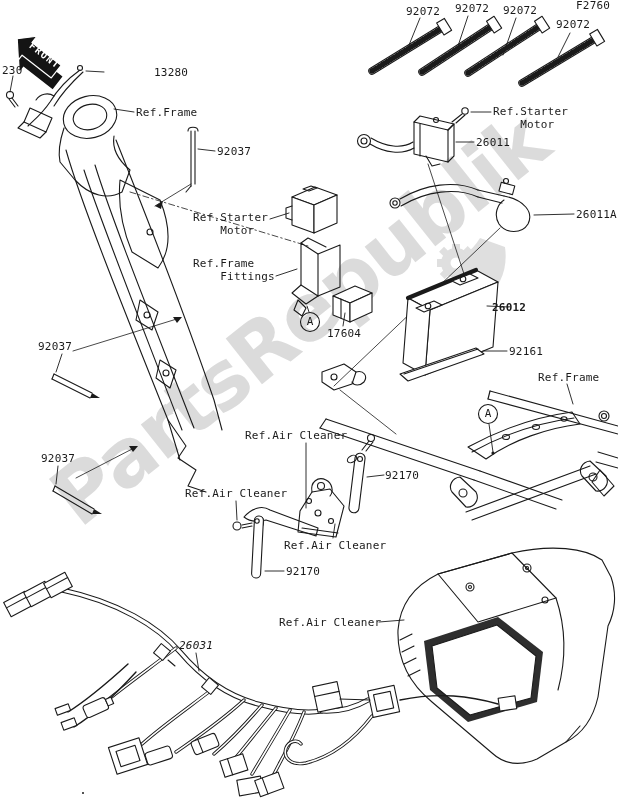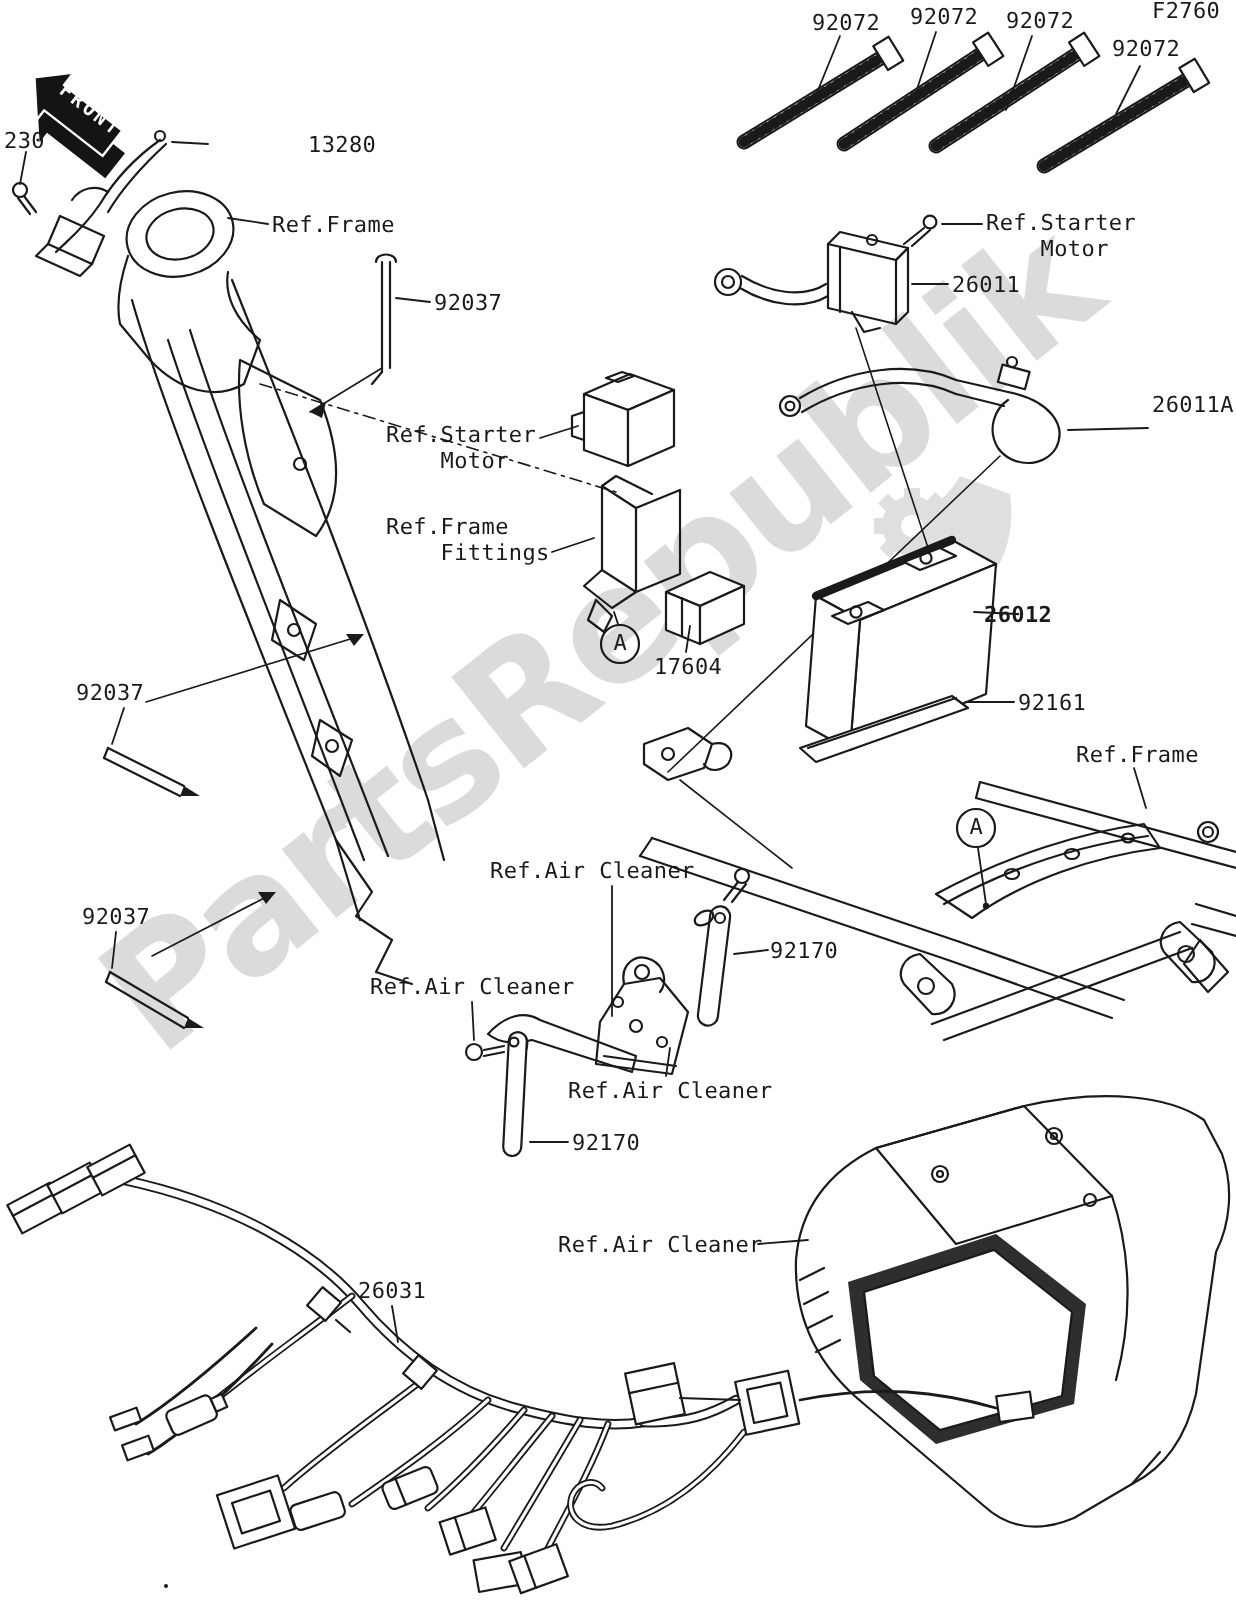--- a/index.html
+++ b/index.html
@@ -418,32 +418,32 @@
   <div class="lbl" style="left:136px;top:106px;">Ref.Frame</div>
   <div class="lbl" style="left:217px;top:145px;">92037</div>
   <div class="lbl" style="left:406px;top:5px;">92072</div>
   <div class="lbl" style="left:455px;top:2px;">92072</div>
   <div class="lbl" style="left:503px;top:4px;">92072</div>
   <div class="lbl" style="left:576px;top:-1px;">F2760</div>
   <div class="lbl" style="left:556px;top:18px;">92072</div>
   <div class="lbl" style="left:493px;top:105px;">Ref.Starter
     Motor</div>
   <div class="lbl" style="left:476px;top:136px;text-align:center;">26011</div>
-  <div class="lbl" style="left:576px;top:196px;">26011A</div>
+  <div class="lbl" style="left:576px;top:208px;">26011A</div>
   <div class="lbl" style="left:193px;top:211px;">Ref.Starter
     Motor</div>
   <div class="lbl" style="left:193px;top:257px;">Ref.Frame
     Fittings</div>
   <div class="lbl" style="left:327px;top:327px;">17604</div>
   <div class="lbl" style="left:492px;top:301px;font-weight:bold;">26012</div>
   <div class="lbl" style="left:509px;top:345px;text-align:right;">92161</div>
   <div class="lbl" style="left:538px;top:371px;">Ref.Frame</div>
   <div class="lbl" style="left:38px;top:340px;">92037</div>
   <div class="lbl" style="left:41px;top:452px;">92037</div>
   <div class="lbl" style="left:245px;top:429px;">Ref.Air Cleaner</div>
   <div class="lbl" style="left:385px;top:469px;">92170</div>
   <div class="lbl" style="left:185px;top:487px;">Ref.Air Cleaner</div>
   <div class="lbl" style="left:284px;top:539px;">Ref.Air Cleaner</div>
   <div class="lbl" style="left:286px;top:565px;">92170</div>
-  <div class="lbl" style="left:179px;top:639px;">26031</div>
+  <div class="lbl" style="left:179px;top:639px;font-style:italic;">26031</div>
   <div class="lbl" style="left:279px;top:616px;">Ref.Air Cleaner</div>
 
 </div>
 
 </body></html>

